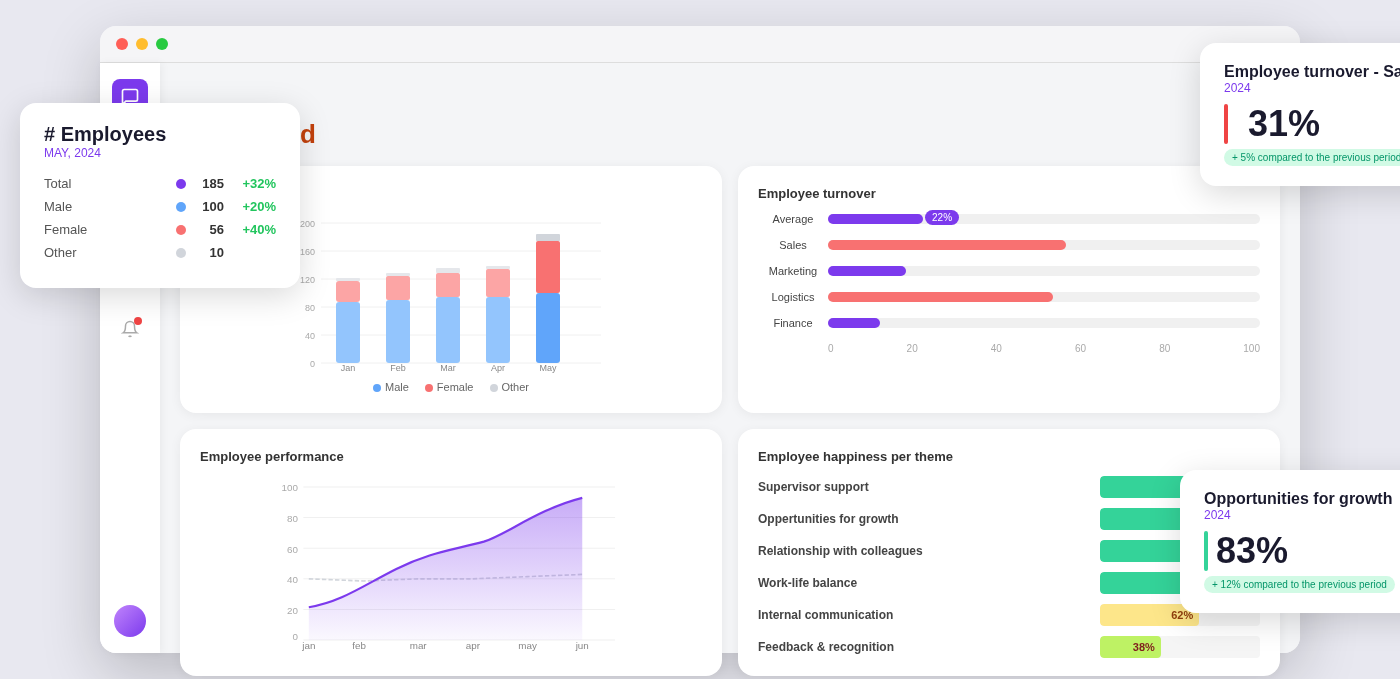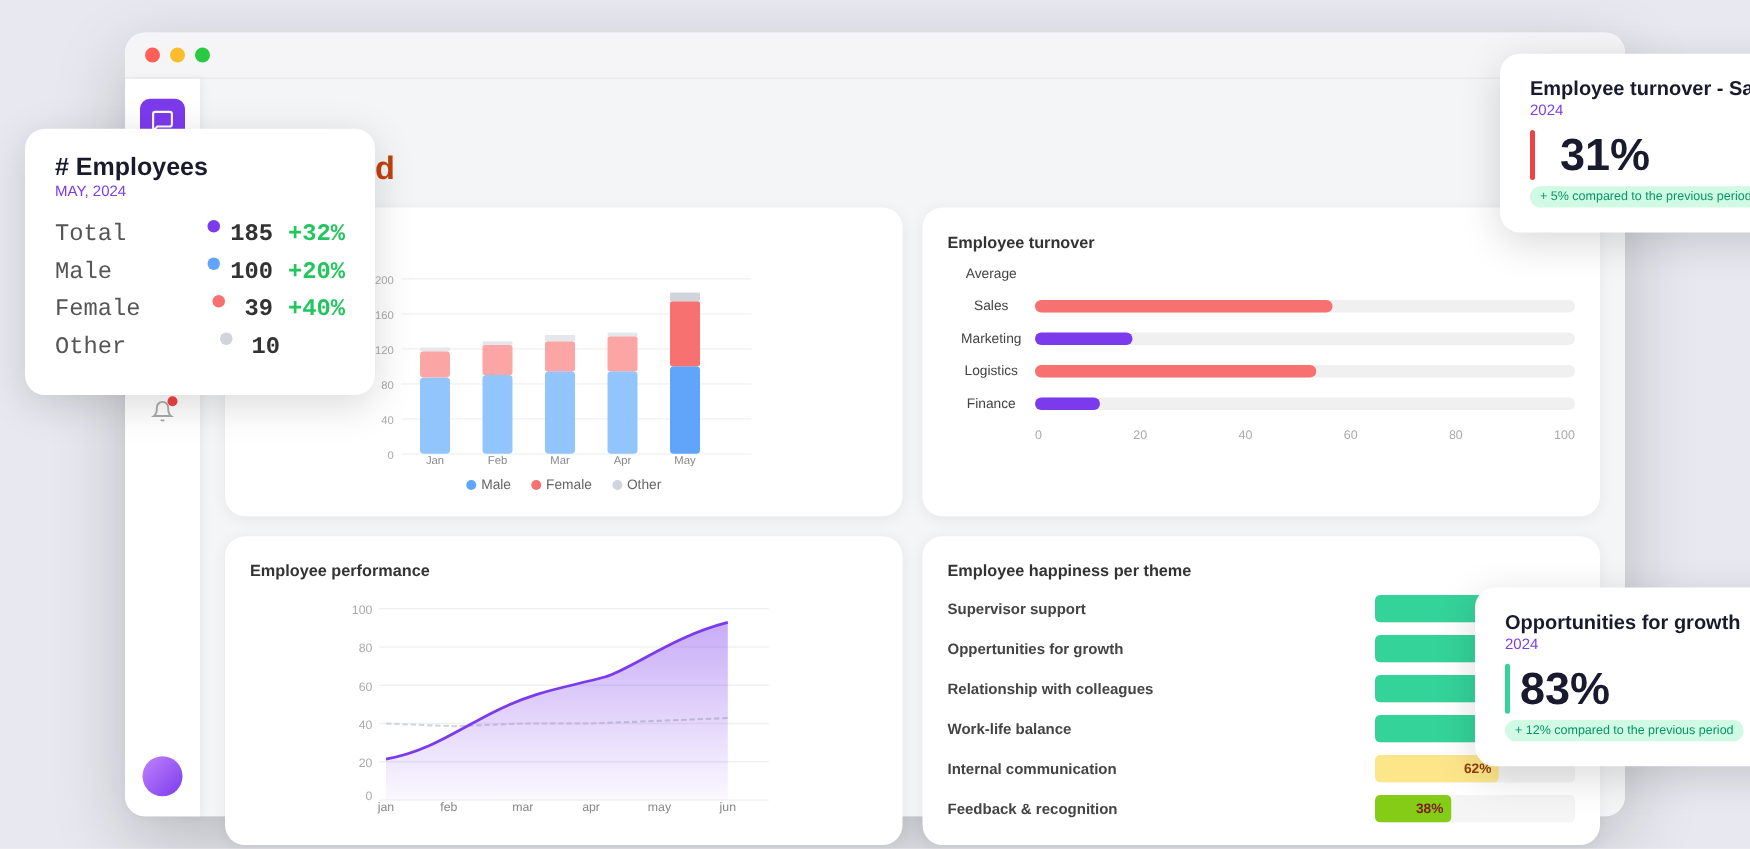--- a/index.html
+++ b/index.html
@@ -211,25 +211,24 @@
     }
 
     .emp-card-subtitle {
       font-size: 12px;
       color: #7c3aed;
       margin-bottom: 16px;
     }
 
     .emp-stat-row {
       display: flex;
-      align-items: flex-start;
+      align-items: center;
       justify-content: space-between;
       margin-bottom: 8px;
-      font-size: 19px;
-      font-family: Liberation Mono, monospace;
+      font-size: 13px;
     }
 
     .emp-stat-label { color: #555; flex: 1; }
     .emp-dot {
       width: 10px; height: 10px; border-radius: 50%;
       margin-right: 8px; flex-shrink: 0;
     }
     .emp-stat-value { font-weight: 600; color: #333; margin-right: 12px; min-width: 30px; text-align: right; }
     .emp-stat-change { color: #22c55e; font-weight: 600; min-width: 40px; text-align: right; }
 
@@ -444,20 +443,25 @@
             <span><span class="legend-dot" style="background:#d1d5db;"></span>Other</span>
           </div>
         </div>
 
         <div class="card">
           <div class="card-title">Employee turnover</div>
           <div class="hbar-container">
 
             <div class="hbar-row">
               <div class="hbar-label">Average</div>
+              <div class="hbar-track">
+                <div class="hbar-fill" style="width:22%;background:#7c3aed;border-radius:5px;">
+                  <span style="position:absolute;right:-36px;top:-4px;background:#7c3aed;color:white;font-size:10px;padding:2px 7px;border-radius:10px;white-space:nowrap;">22%</span>
+                </div>
+              </div>
             </div>
 
             <div class="hbar-row">
               <div class="hbar-label">Sales</div>
               <div class="hbar-track">
                 <div class="hbar-fill" style="width:55%;background:#f87171;border-radius:5px;"></div>
               </div>
             </div>
 
             <div class="hbar-row">
@@ -565,21 +569,21 @@
           <div class="happiness-row">
             <div class="happiness-label">Internal communication</div>
             <div class="happiness-bar-track">
               <div class="happiness-bar-fill" style="width:62%;background:#fde68a;color:#92400e;">62%</div>
             </div>
           </div>
 
           <div class="happiness-row">
             <div class="happiness-label">Feedback &amp; recognition</div>
             <div class="happiness-bar-track">
-              <div class="happiness-bar-fill" style="width:38%;background:#84cc16;color:#7f1d1d;">38%</div>
+              <div class="happiness-bar-fill" style="width:38%;background:#bef264;color:#7f1d1d;">38%</div>
             </div>
           </div>
         </div>
 
       </div>
 
       <div class="floating-card floating-employees">
         <div class="emp-card-title"># Employees</div>
         <div class="emp-card-subtitle">MAY, 2024</div>
         <div class="emp-stat-row">
@@ -590,21 +594,21 @@
         </div>
         <div class="emp-stat-row">
           <span class="emp-stat-label">Male</span>
           <span class="emp-dot" style="background:#60a5fa;"></span>
           <span class="emp-stat-value">100</span>
           <span class="emp-stat-change">+20%</span>
         </div>
         <div class="emp-stat-row">
           <span class="emp-stat-label">Female</span>
           <span class="emp-dot" style="background:#f87171;"></span>
-          <span class="emp-stat-value">39</span>
+          <span class="emp-stat-value">56</span>
           <span class="emp-stat-change">+40%</span>
         </div>
         <div class="emp-stat-row">
           <span class="emp-stat-label">Other</span>
           <span class="emp-dot" style="background:#d1d5db;"></span>
           <span class="emp-stat-value">10</span>
           <span class="emp-stat-change"></span>
         </div>
       </div>
 

